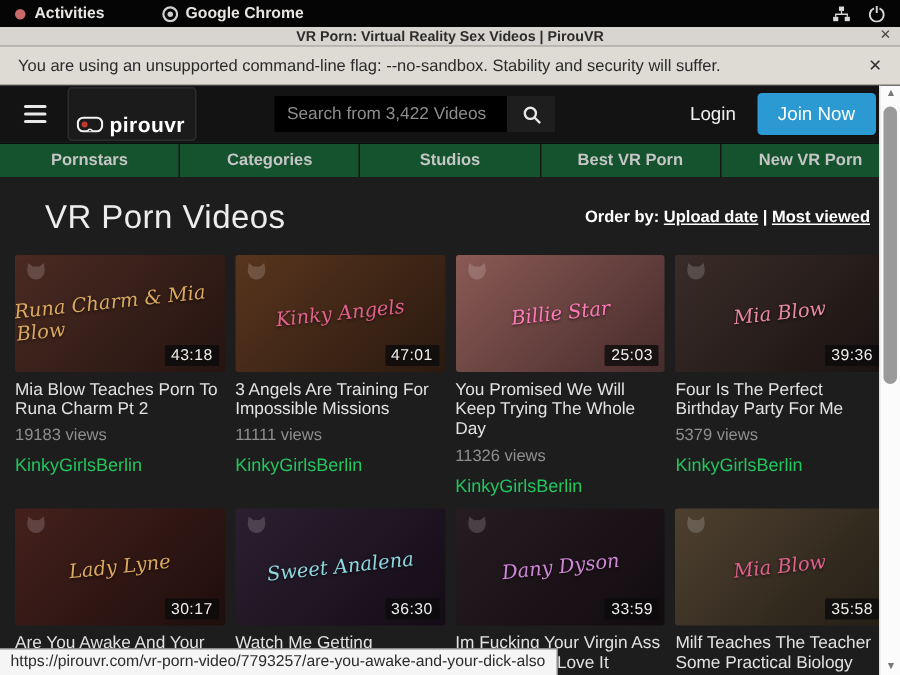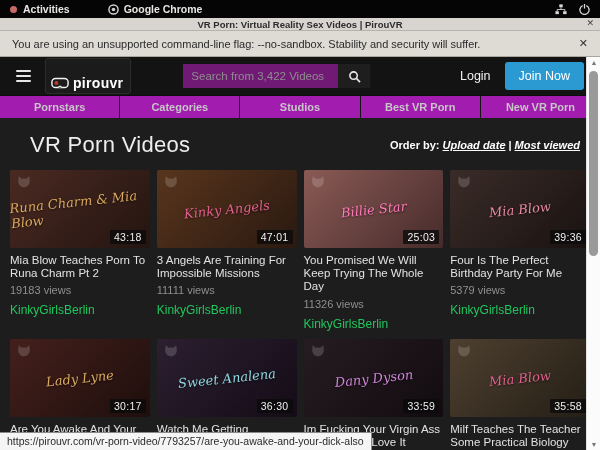--- a/index.html
+++ b/index.html
@@ -32,38 +32,38 @@
   
   .page { position:absolute; top:57px; left:0; width:600px; height:393px; background:#1d1d1d; overflow:hidden; }
 
   .navbar { height:38px; background:#131313; display:flex; align-items:center; padding:0 16px; }
   .burger { width:15px; display:flex; flex-direction:column; gap:3px; margin-right:14px; }
   .burger span { height:2px; background:#e8e8e8; border-radius:1px; }
   .logo { display:flex; align-items:center; gap:4px; background:#1b1b1b; border:1px solid #2c2c2c;
           border-radius:3px; padding:16px 7px 2px 5px; }
   .logo .word { color:#fff; font-weight:bold; font-size:14px; letter-spacing:.3px; }
   .searchwrap { display:flex; margin-left:52px; }
-  .searchwrap input { width:155px; height:24px; background:#701a75; border:none; color:#8d8d8d;
+  .searchwrap input { width:155px; height:24px; background:#000000; border:none; color:#8d8d8d;
                       font-size:11.5px; padding:0 8px; outline:none; font-family:"Liberation Sans",sans-serif; }
   .searchwrap input::placeholder { color:#8d8d8d; }
   .searchbtn { width:32px; height:24px; background:#1e1e1e; border:none; display:flex;
                align-items:center; justify-content:center; cursor:pointer; }
   .login { margin-left:auto; color:#f0f0f0; font-size:12.5px; margin-right:14px; cursor:pointer; }
   .joinbtn { color:#fff; font-size:12.5px; border:none; border-radius:3px; padding:7px 14px; cursor:pointer; }
 
-  .menubar { height:23px; background:#a21caf; display:flex; border-top:1px solid #0d0d0d; }
+  .menubar { height:23px; background:#14532d; display:flex; border-top:1px solid #0d0d0d; }
   .menubar .mi { flex:1; display:flex; align-items:center; justify-content:center; font-size:11px;
                  font-weight:bold; color:#c6c6c6; border-left:1px solid #151515; cursor:pointer; }
   .menubar .mi:first-child { border-left:none; }
 
   .content { padding:0 10px; }
   .headrow { display:flex; align-items:center; padding-top:14px; margin-bottom:12px; }
   .h1 { margin-left:20px; font-size:22px; font-weight:400; color:#ededed; letter-spacing:.3px; }
   .orderby { margin-left:auto; margin-right:10px; font-size:11px; font-weight:bold; color:#fff; }
-  .orderby a { color:#fff; text-decoration:underline; cursor:pointer;font-style:italic; }
+  .orderby a { color:#fff; text-decoration:underline; cursor:pointer; }
   .orderby .sep { margin:0 3px; }
 
   .grid { display:grid; grid-template-columns:repeat(4,1fr); column-gap:7px; row-gap:8px; }
   .card { min-width:0; }
   .thumb { position:relative; height:78px; border-radius:2px; overflow:hidden; background:#2b2b2b; }
   .mask { position:absolute; top:4px; left:6px; opacity:.55; }
   .overlayname { position:absolute; inset:0; display:flex; align-items:center; justify-content:center;
                  font-family:"DejaVu Serif", serif; font-style:italic; font-size:13px;
                  transform:rotate(-6deg); text-shadow:0 1px 2px rgba(0,0,0,.6); pointer-events:none; }
   .dur { position:absolute; right:4px; bottom:4px; background:rgba(10,10,10,.78); color:#efefef;

